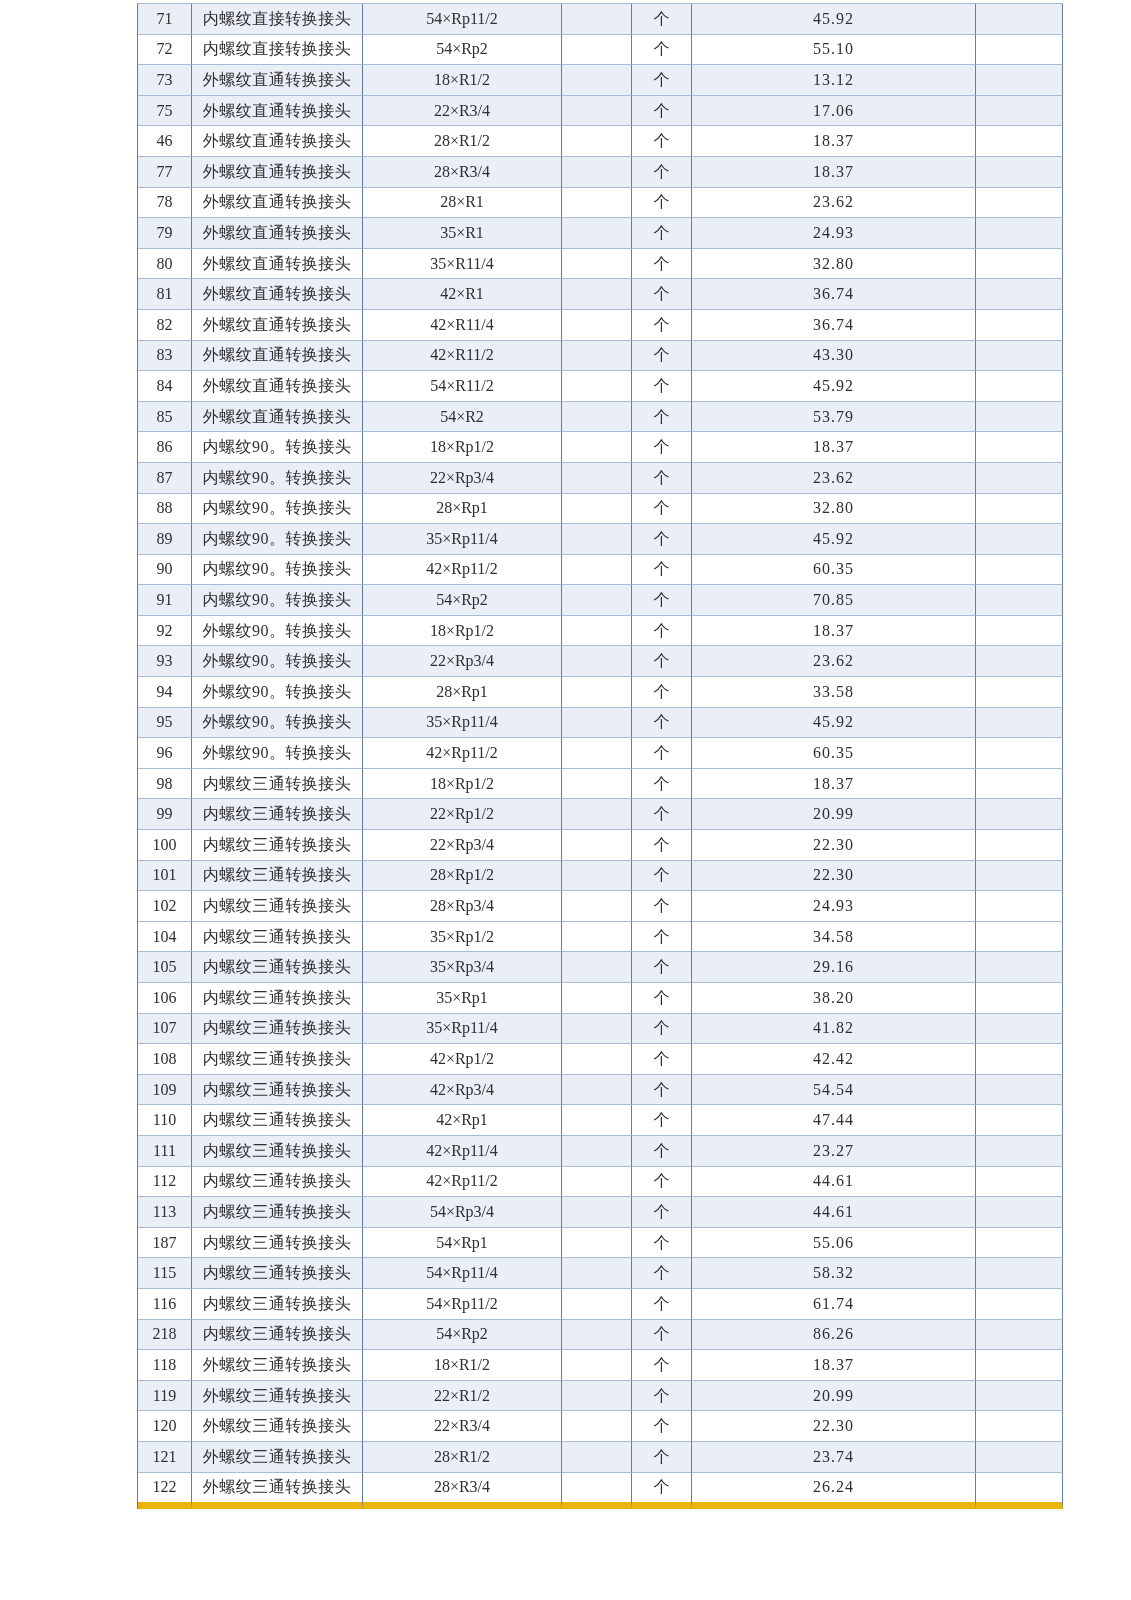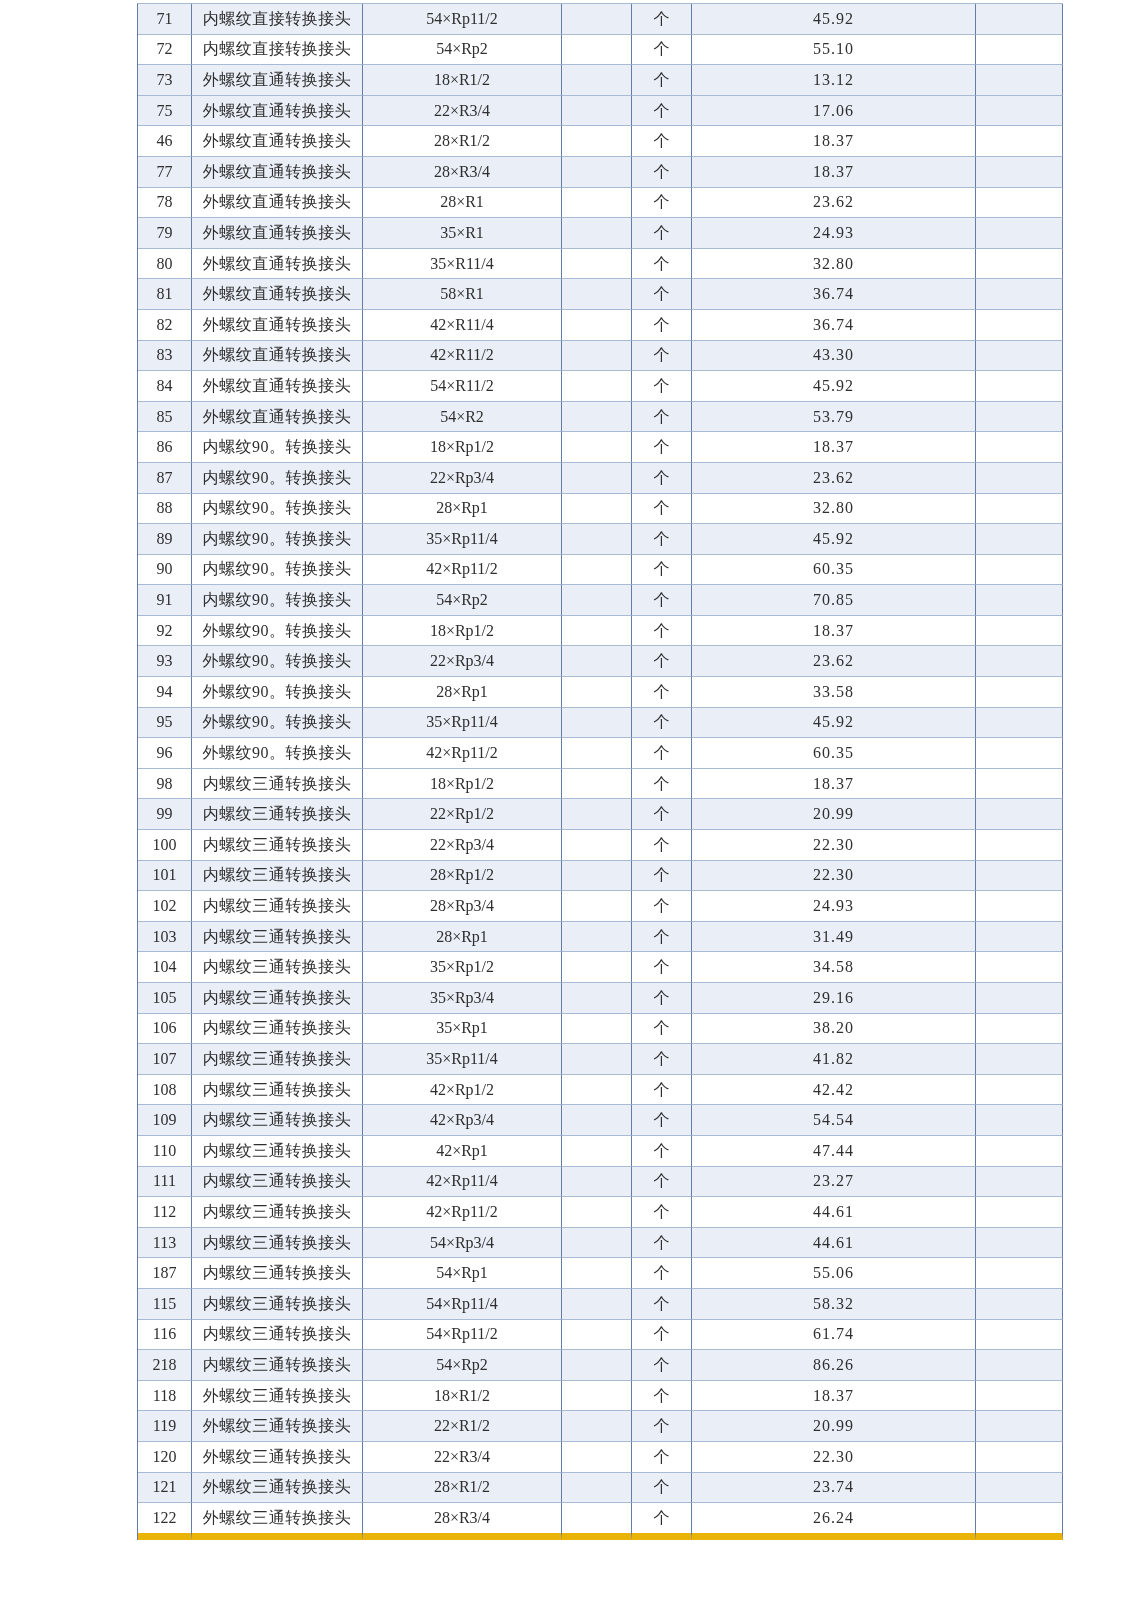--- a/index.html
+++ b/index.html
@@ -164,21 +164,21 @@
     <td class="c-spec">35×R11/4</td>
     <td class="c-blank1"></td>
     <td class="c-unit">个</td>
     <td class="c-price">32.80</td>
     <td class="c-blank2"></td>
   </tr>
 
   <tr class="shaded">
     <td class="c-no">81</td>
     <td class="c-name">外螺纹直通转换接头</td>
-    <td class="c-spec">58×R1</td>
+    <td class="c-spec">42×R1</td>
     <td class="c-blank1"></td>
     <td class="c-unit">个</td>
     <td class="c-price">36.74</td>
     <td class="c-blank2"></td>
   </tr>
 
   <tr>
     <td class="c-no">82</td>
     <td class="c-name">外螺纹直通转换接头</td>
     <td class="c-spec">42×R11/4</td>
@@ -372,29 +372,20 @@
   <tr>
     <td class="c-no">102</td>
     <td class="c-name">内螺纹三通转换接头</td>
     <td class="c-spec">28×Rp3/4</td>
     <td class="c-blank1"></td>
     <td class="c-unit">个</td>
     <td class="c-price">24.93</td>
     <td class="c-blank2"></td>
   </tr>
 
-  <tr class="shaded">
-    <td class="c-no">103</td>
-    <td class="c-name">内螺纹三通转换接头</td>
-    <td class="c-spec">28×Rp1</td>
-    <td class="c-blank1"></td>
-    <td class="c-unit">个</td>
-    <td class="c-price">31.49</td>
-    <td class="c-blank2"></td>
-  </tr>
 
   <tr>
     <td class="c-no">104</td>
     <td class="c-name">内螺纹三通转换接头</td>
     <td class="c-spec">35×Rp1/2</td>
     <td class="c-blank1"></td>
     <td class="c-unit">个</td>
     <td class="c-price">34.58</td>
     <td class="c-blank2"></td>
   </tr>

